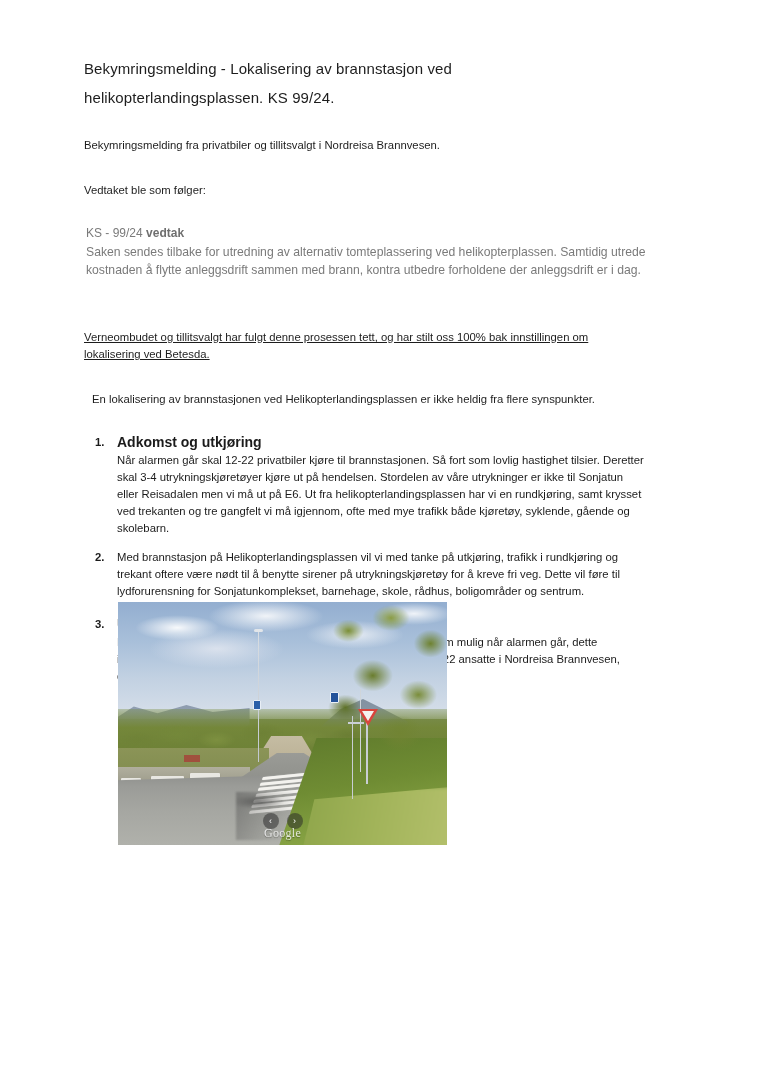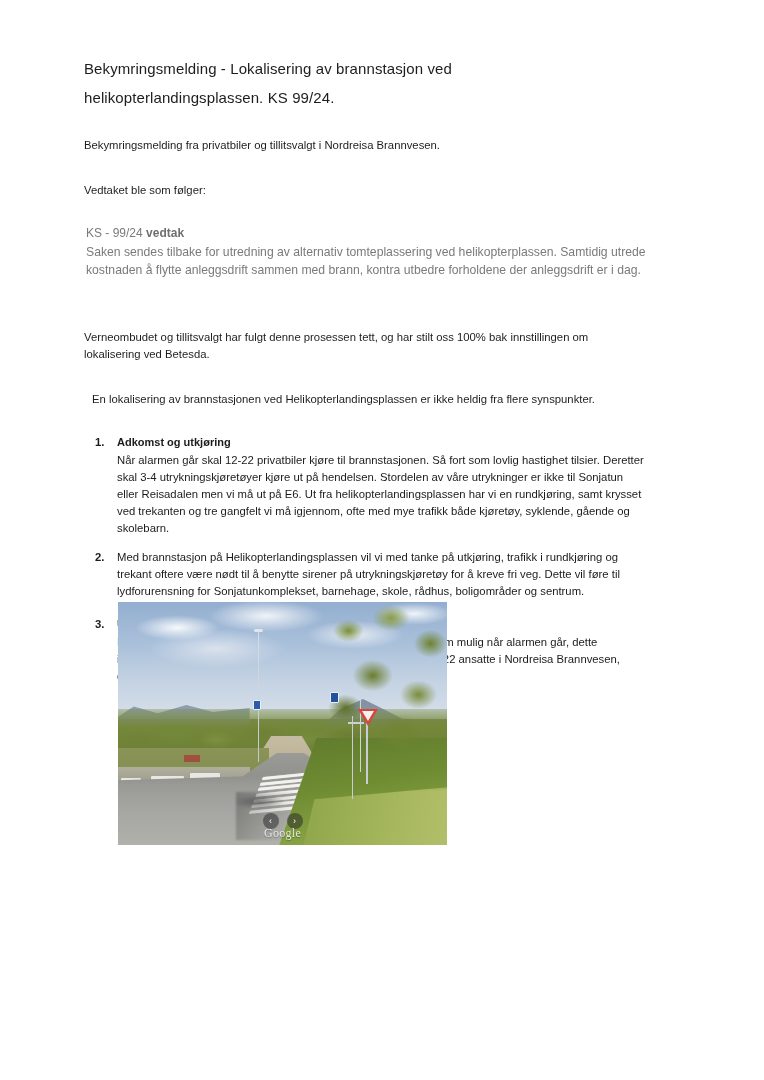--- a/index.html
+++ b/index.html
@@ -52,21 +52,21 @@
     width: 560px;
     color: #7a7a7a;
     font-size: 12.2px;
     line-height: 18.5px;
   }
   .vedtak .ks-line {
     font-size: 12px;
   }
   .vedtak .ks-line b { font-weight: 700; color: #6f6f6f; }
 
-  .p-mid1 { top: 329px; width: 560px; }
+  .p-mid1 { top: 329px; width: 560px; text-decoration: underline; }
   .p-mid2 { top: 391px; width: 560px; padding-left: 8px; }
 
   ol.items {
     position: absolute;
     left: 84px;
     top: 434px;
     width: 560px;
     margin: 0;
     padding: 0;
     list-style: none;
@@ -80,21 +80,21 @@
   }
   ol.items > li .num {
     position: absolute;
     left: 11px;
     top: 0;
     font-weight: 700;
     font-size: 11.3px;
   }
   ol.items > li .head {
     font-weight: 700;
-    font-size: 11px;
+    font-size: 14px;
     display: block;
     margin-bottom: 1px;
   }
   ol.items > li .body {
     display: block;
   }
   .item-gap-2 { margin-top: 12px !important; }
   .item-gap-3 { margin-top: 16px !important; }
 
   

